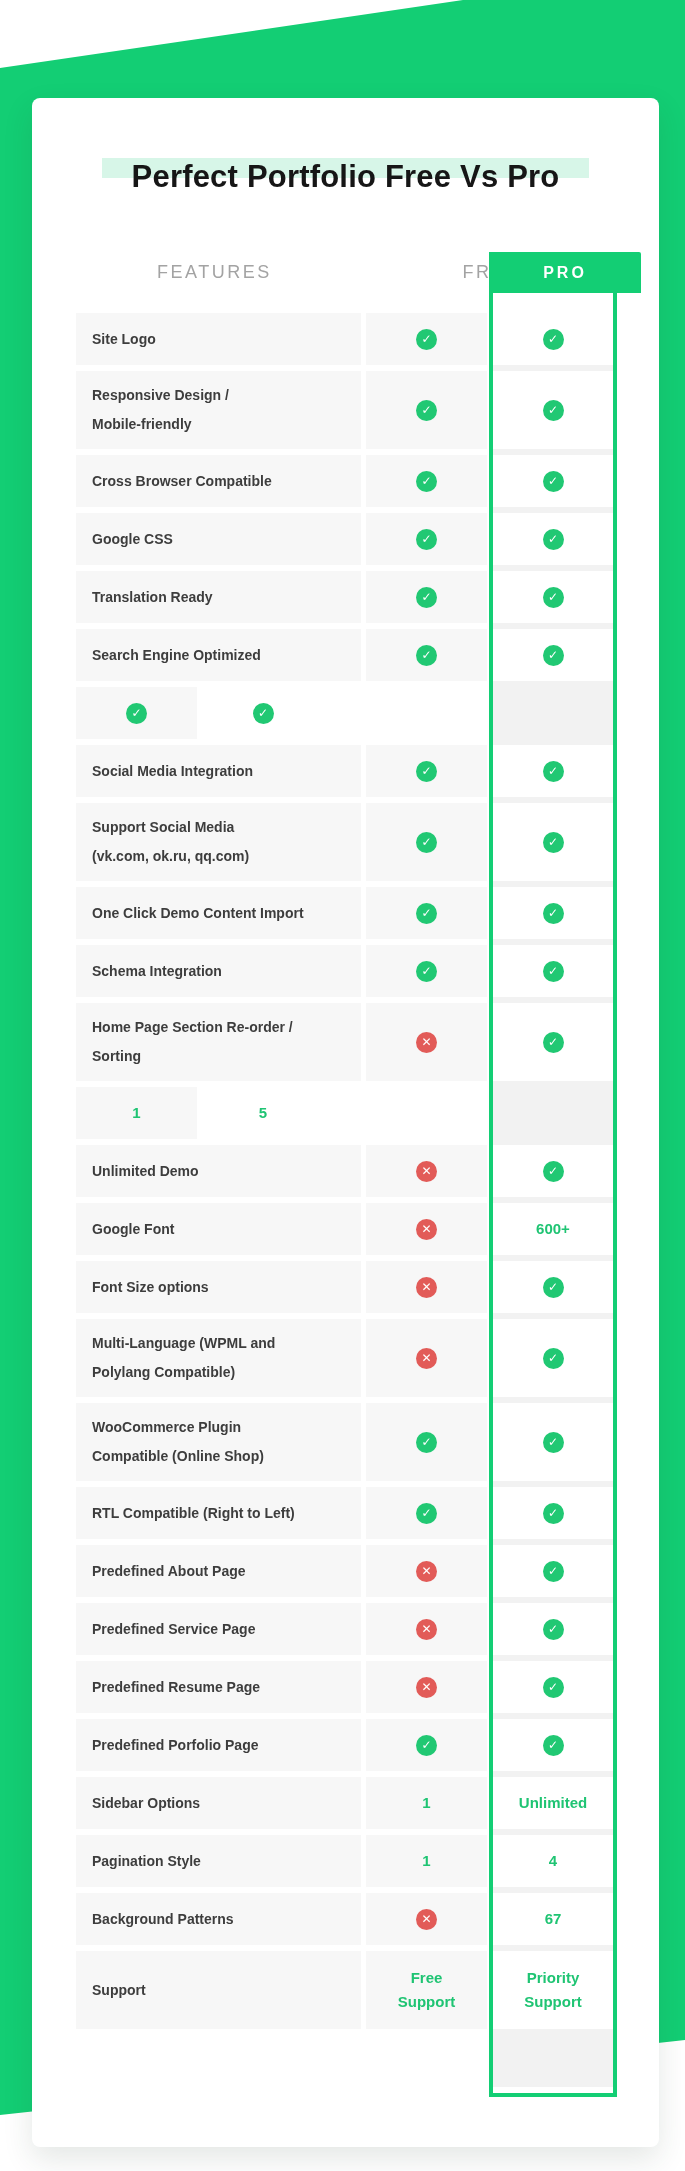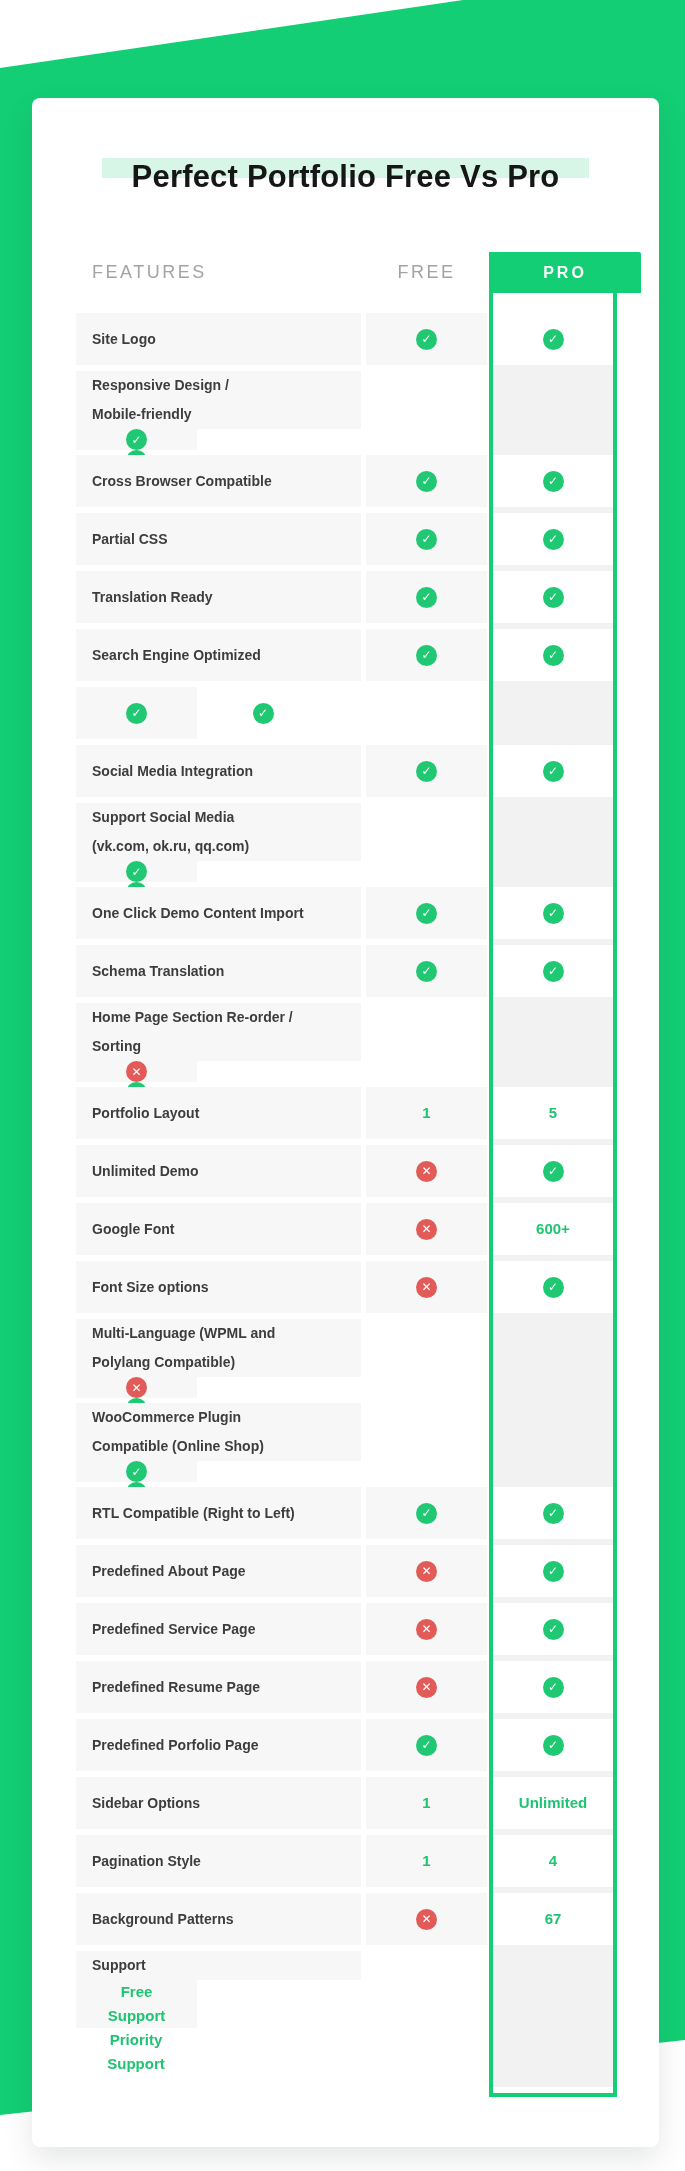--- a/index.html
+++ b/index.html
@@ -33,35 +33,35 @@
     background:#d7f6e8;
   }
   h1.title{
     position:absolute;top:58px;left:0;right:0;
     text-align:center;font-size:31px;line-height:42px;font-weight:700;
     color:#161616;letter-spacing:.2px;
   }
 
   .table{position:absolute;left:44px;top:154px;width:541px;}
 
-  .thead{display:flex;height:41px;margin-bottom:20px;position:relative;}
+  .thead{display:flex;height:41px;margin-bottom:20px;position:relative;justify-content:center;}
   .th{display:flex;align-items:center;color:var(--muted);font-size:18px;letter-spacing:2.5px;font-weight:400;}
   .th-features{width:285px;margin-right:5px;padding-left:16px;}
   .th-free{width:121px;justify-content:center;}
 
   .pro-track{position:absolute;left:417px;top:61px;width:120px;height:1774px;background:#f2f2f2;z-index:0;}
   .pro-frame{position:absolute;left:413px;top:0;width:128px;height:1845px;border:4px solid var(--green);z-index:3;pointer-events:none;}
   .pro-header{
     position:absolute;left:413px;top:0;width:152px;height:41px;background:var(--green);
     display:flex;align-items:center;justify-content:center;z-index:2;
     color:#fff;font-size:16px;font-weight:700;letter-spacing:3px;border-radius:2px 2px 0 0;
   }
 
   .row{display:flex;height:52px;margin-bottom:6px;position:relative;z-index:1;}
-  .row.tall{height:78px;flex-direction:column;}
+  .row.tall{height:78px;}
   .cell{display:flex;align-items:center;}
   .cell.feature{
     width:285px;margin-right:5px;background:var(--row-bg);
     padding-left:16px;padding-right:14px;
     color:var(--label);font-size:14px;font-weight:600;line-height:29px;
     white-space:pre-line;
   }
   .cell.free{width:121px;margin-right:6px;background:var(--row-bg);justify-content:center;}
   .cell.pro{width:120px;background:#fff;justify-content:center;}
 
@@ -120,21 +120,21 @@
           <div class="row">
             <div class="cell feature">Cross Browser Compatible</div>
             <div class="cell free">
               <span class="icon check">✓</span>
             </div>
             <div class="cell pro">
               <span class="icon check">✓</span>
             </div>
           </div>
           <div class="row">
-            <div class="cell feature">Partial CSS</div>
+            <div class="cell feature">Google CSS</div>
             <div class="cell free">
               <span class="icon check">✓</span>
             </div>
             <div class="cell pro">
               <span class="icon check">✓</span>
             </div>
           </div>
           <div class="row">
             <div class="cell feature">Translation Ready</div>
             <div class="cell free">
@@ -183,40 +183,39 @@
           <div class="row">
             <div class="cell feature">One Click Demo Content Import</div>
             <div class="cell free">
               <span class="icon check">✓</span>
             </div>
             <div class="cell pro">
               <span class="icon check">✓</span>
             </div>
           </div>
           <div class="row">
-            <div class="cell feature">Schema Translation</div>
+            <div class="cell feature">Schema Integration</div>
             <div class="cell free">
               <span class="icon check">✓</span>
             </div>
             <div class="cell pro">
               <span class="icon check">✓</span>
             </div>
           </div>
           <div class="row tall">
             <div class="cell feature">Home Page Section Re-order /
 Sorting</div>
             <div class="cell free">
               <span class="icon cross">✕</span>
             </div>
             <div class="cell pro">
               <span class="icon check">✓</span>
             </div>
           </div>
           <div class="row">
-            <div class="cell feature">Portfolio Layout</div>
             <div class="cell free">
               <span class="valtext">1</span>
             </div>
             <div class="cell pro">
               <span class="valtext">5</span>
             </div>
           </div>
           <div class="row">
             <div class="cell feature">Unlimited Demo</div>
             <div class="cell free">

